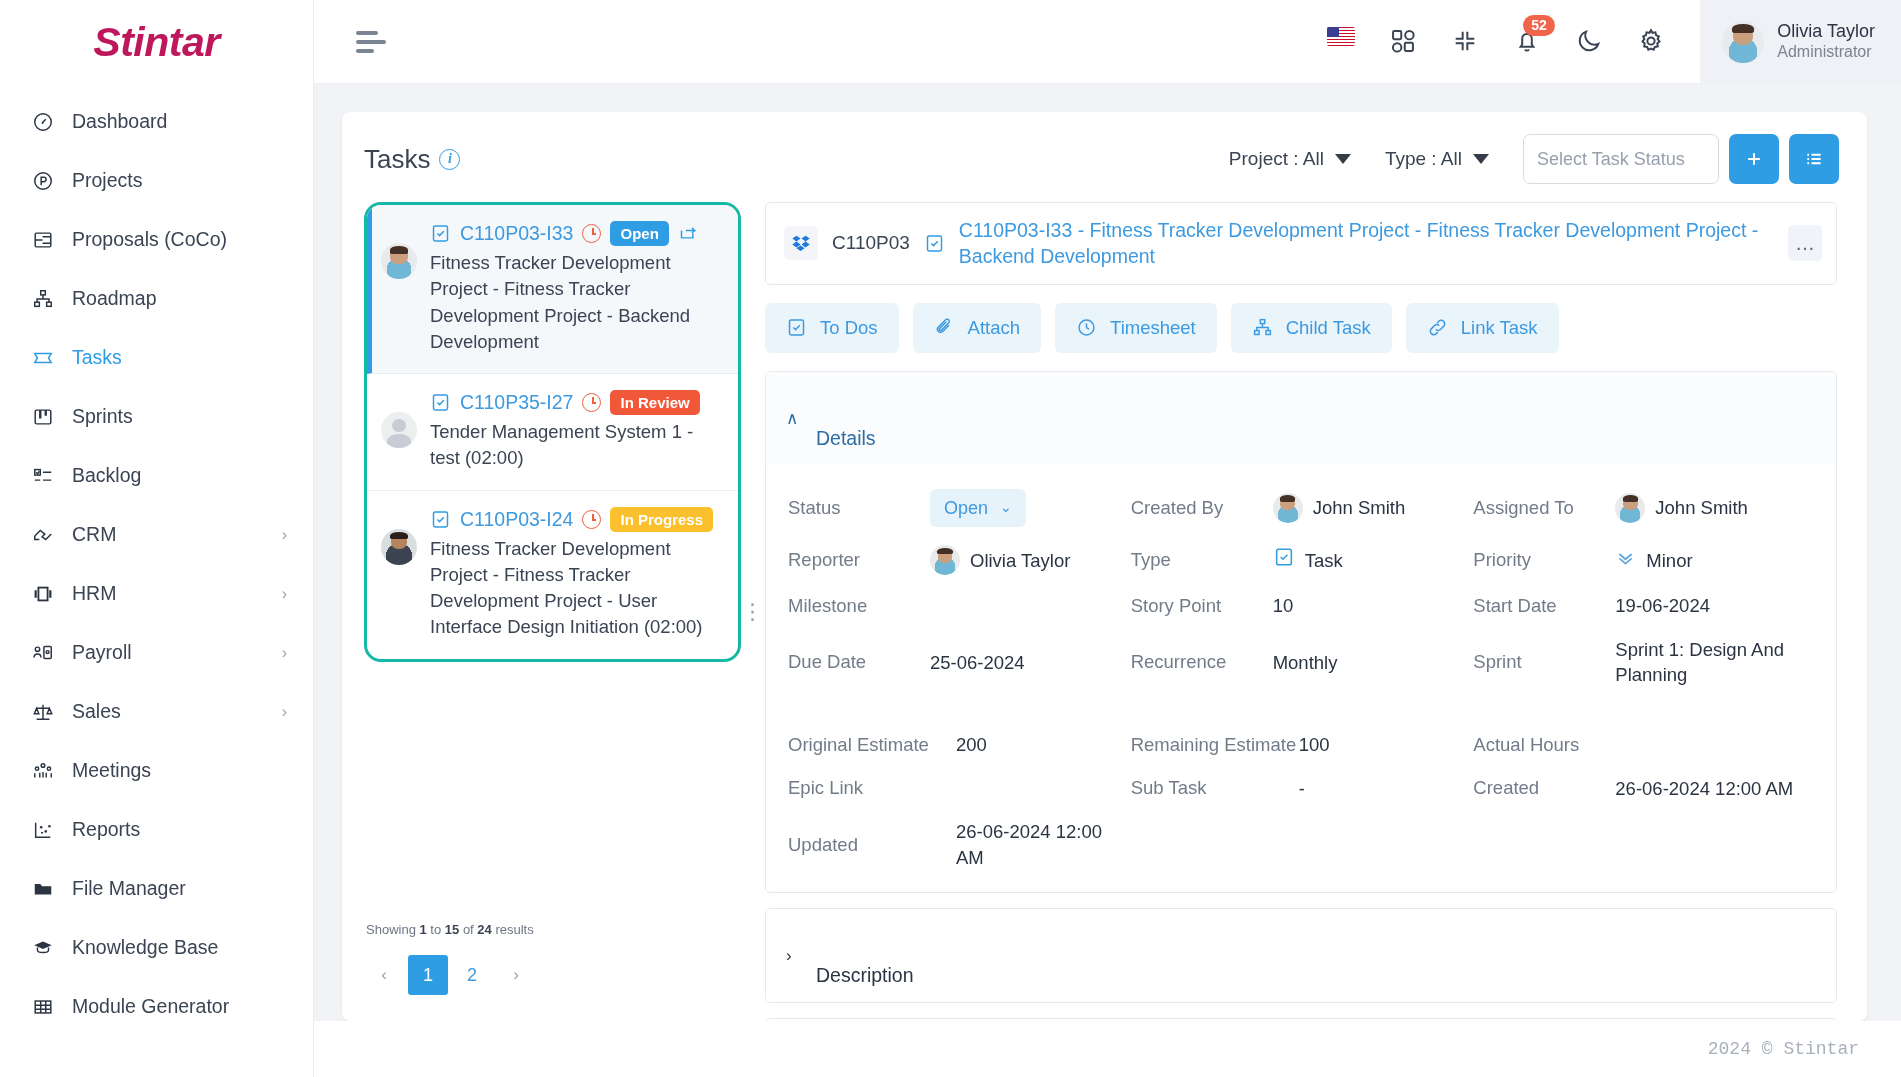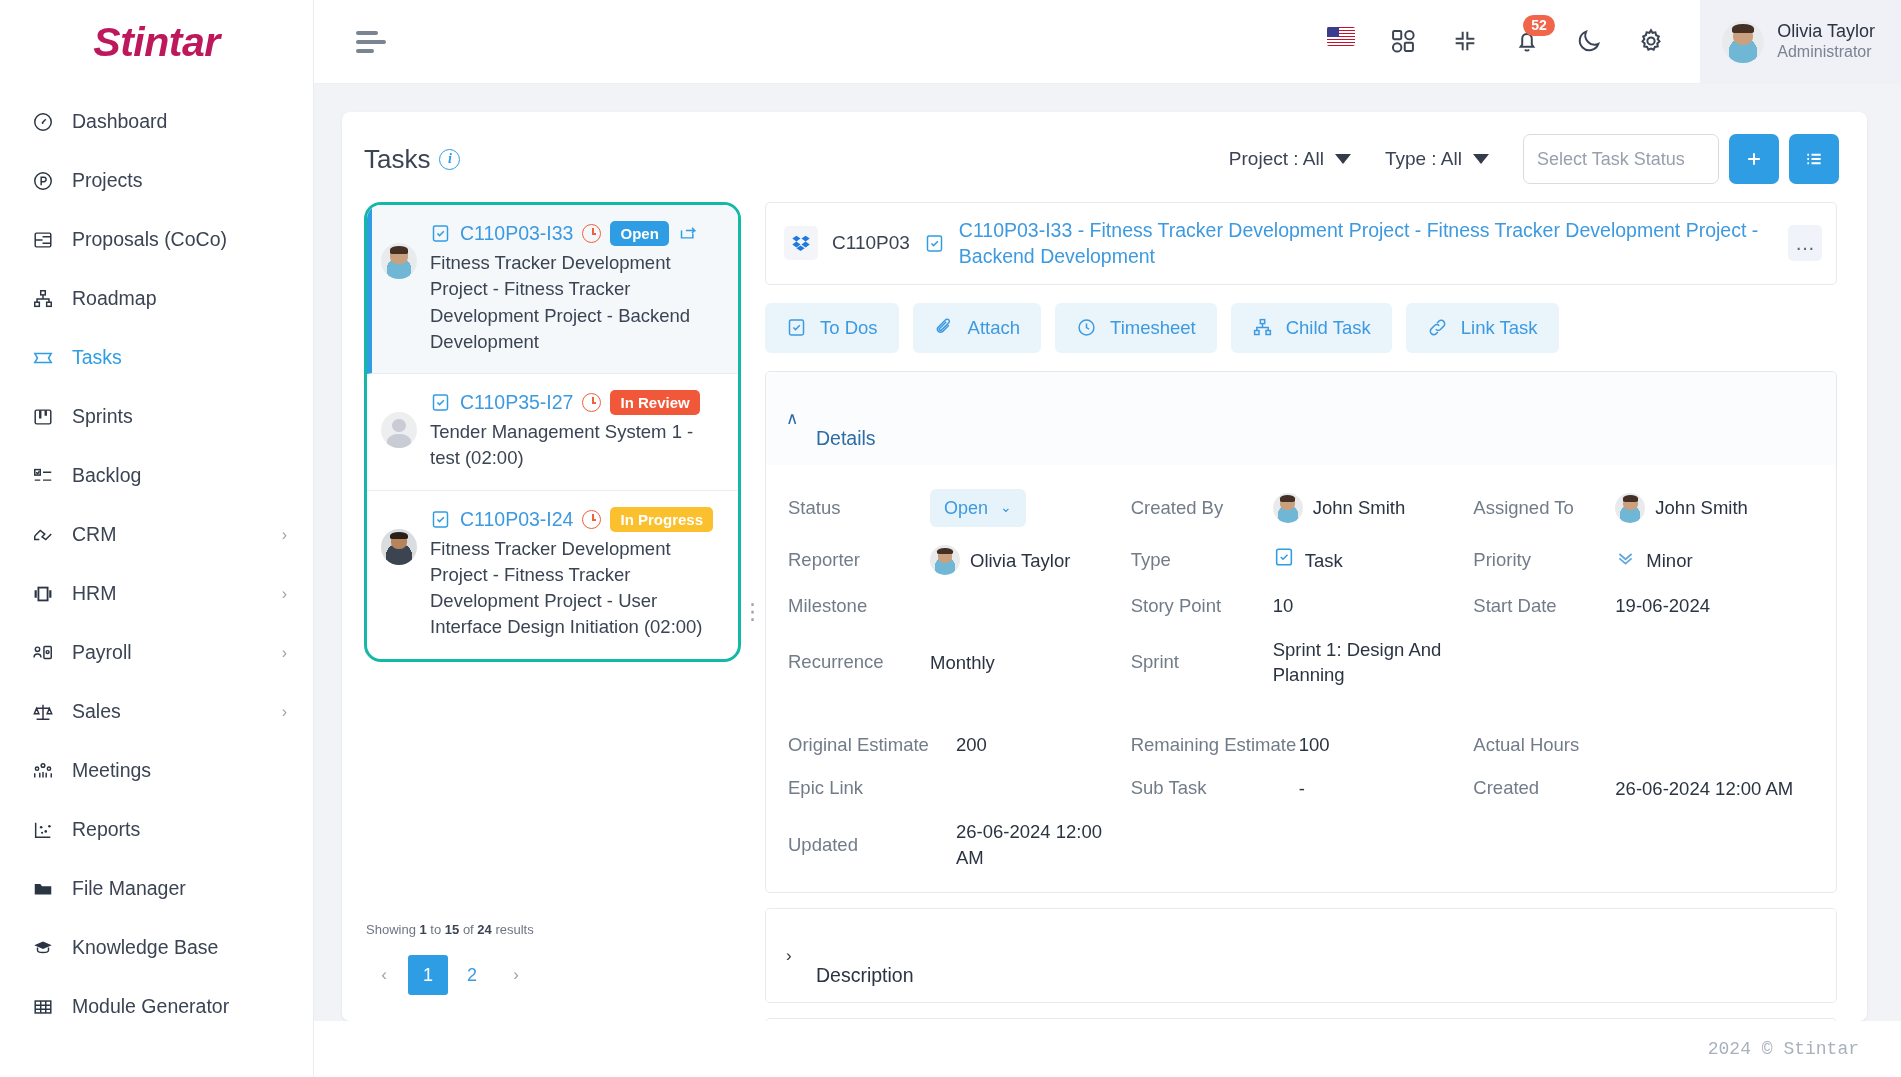--- a/index.html
+++ b/index.html
@@ -714,20 +714,24 @@
                 <div class="frow">
                   <div class="flabel">Story Point</div>
                   <div class="fval">10</div>
                 </div>
 
                 <div class="frow">
                   <div class="flabel">Start Date</div>
                   <div class="fval">19-06-2024</div>
                 </div>
 
+                <div class="frow">
+                  <div class="flabel">Due Date</div>
+                  <div class="fval">25-06-2024</div>
+                </div>
 
                 <div class="frow">
                   <div class="flabel">Recurrence</div>
                   <div class="fval">Monthly</div>
                 </div>
 
                 <div class="frow">
                   <div class="flabel">Sprint</div>
                   <div class="fval">Sprint 1: Design And Planning</div>
                 </div>

